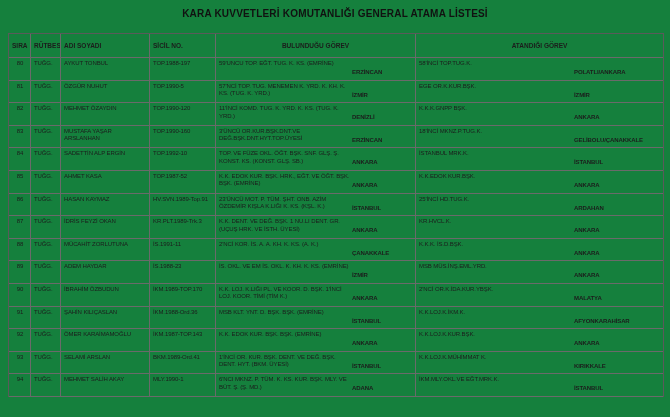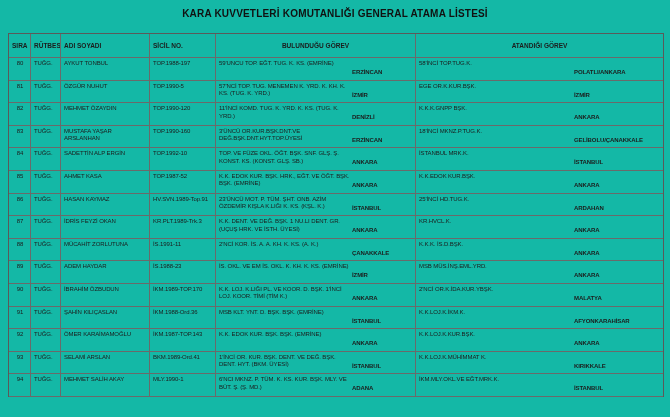--- a/index.html
+++ b/index.html
@@ -10,21 +10,21 @@
     height: 417px;
     overflow: hidden;
     font-family: "Liberation Sans", sans-serif;
     color: #1c1c1c;
     -webkit-font-smoothing: antialiased;
   }
   .page {
     position: relative;
     width: 670px;
     height: 417px;
-    background: #14b8a6;
+    background: #15803d;
   }
   .doc-title {
     position: absolute;
     top: 8px;
     left: 0;
     width: 100%;
     text-align: center;
     font-size: 10px;
     font-weight: bold;
     letter-spacing: 0.2px;

